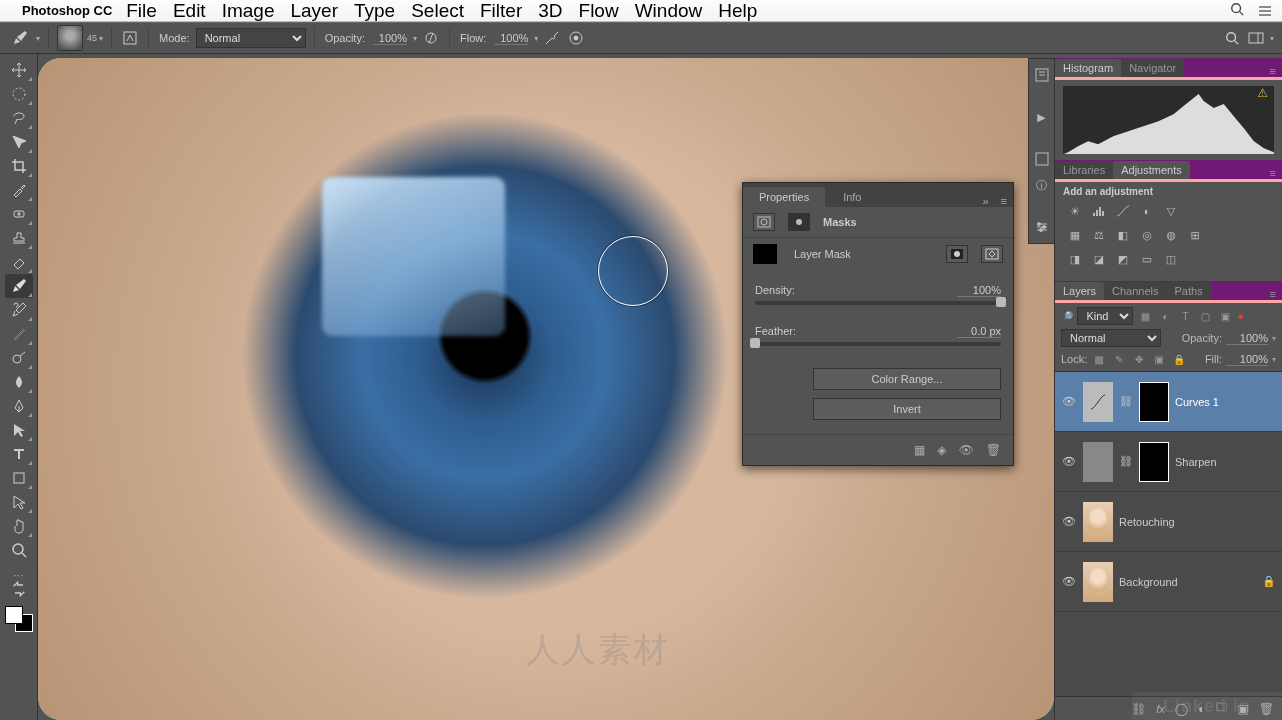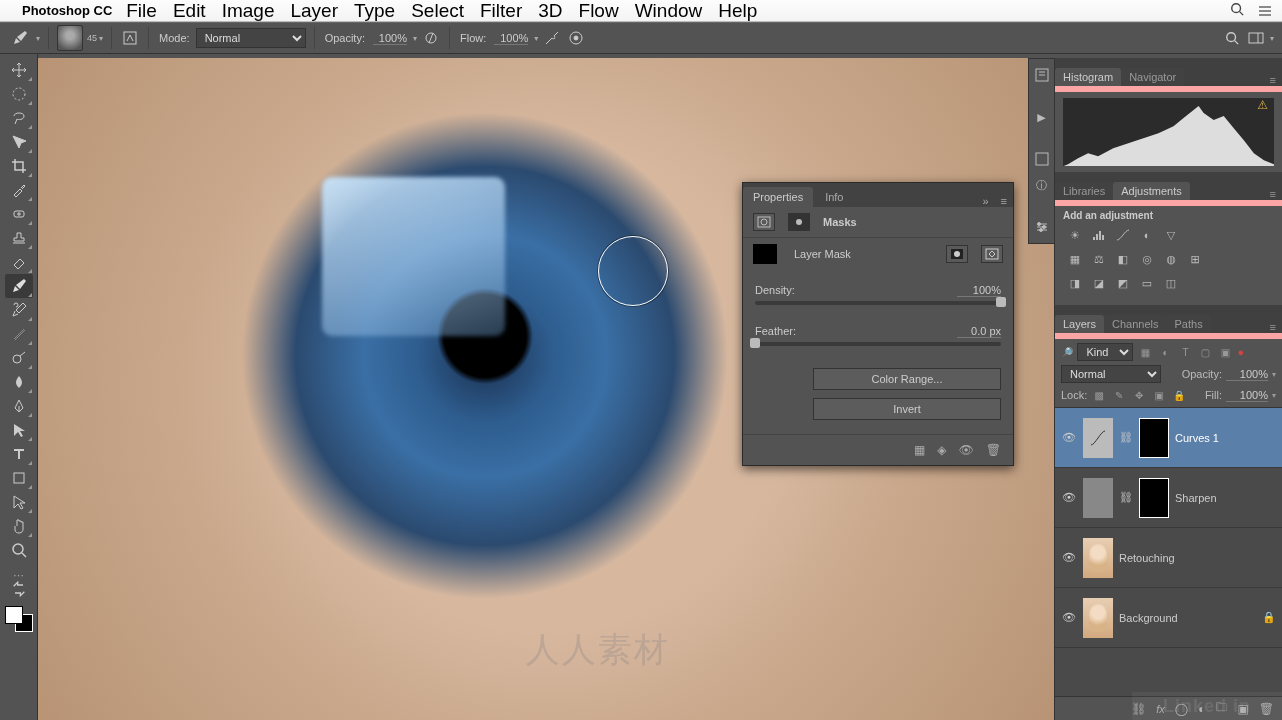--- a/index.html
+++ b/index.html
@@ -33,33 +33,33 @@
 .toolbox { position: absolute; left: 0; top: 0; bottom: 0; width: 38px; background: #535353; border-right: 1px solid #333; display: flex; flex-direction: column; align-items: center; padding-top: 4px; }
 .toolbox .tool { width: 28px; height: 24px; margin-bottom: 0px; display: flex; align-items: center; justify-content: center; color: #ccc; cursor: default; position: relative; border-radius: 2px; }
 .toolbox .tool.active { background: #3a3a3a; }
 .toolbox .tool svg { width: 16px; height: 16px; }
 .toolbox .tool .corner { position: absolute; right: 1px; bottom: 1px; width: 0; height: 0; border-right: 4px solid #999; border-top: 4px solid transparent; }
 .toolbox .color-swatches { margin-top: 10px; position: relative; width: 28px; height: 26px; }
 .toolbox .fg { position: absolute; left: 0; top: 0; width: 18px; height: 18px; background: #fff; border: 1px solid #000; }
 .toolbox .bg { position: absolute; right: 0; bottom: 0; width: 18px; height: 18px; background: #000; border: 1px solid #fff; }
 
 
-.canvas { position: absolute; left: 38px; top: 4px; right: 228px; bottom: 0; background: #86efac; overflow: hidden; }
+.canvas { position: absolute; left: 38px; top: 4px; right: 228px; bottom: 0; background: #86efac; overflow: hidden; border-radius: 23px; }
 .canvas-img { position: absolute; inset: 0; background:
   radial-gradient(circle at 44% 42%, #000 6%, transparent 7%),
   radial-gradient(circle at 44% 45%, #1a2f4e 0%, #2e5d8f 10%, #3a6fa5 18%, #2b4a6f 28%, transparent 36%),
   radial-gradient(circle at 50% 50%, #d7b89f 40%, #c9a88c 60%, #b89475 100%);
 }
 .canvas-img::before { content:""; position:absolute; left:28%; top:18%; width:18%; height:24%; background: linear-gradient(160deg, rgba(200,230,255,.9), rgba(100,150,200,.4)); border-radius:10px; filter: blur(2px); }
 .brush-cursor { position: absolute; left: 560px; top: 178px; width: 70px; height: 70px; border: 1px solid #fff; border-radius: 50%; box-shadow: 0 0 0 1px rgba(0,0,0,.4); }
 
 
 .prop-panel { position: absolute; left: 742px; top: 128px; width: 272px; background: #535353; border: 1px solid #2a2a2a; box-shadow: 0 3px 10px rgba(0,0,0,.6); color: #ccc; }
 .prop-panel .tabs { display: flex; background: #424242; height: 24px; align-items: flex-end; }
-.prop-panel .tab { padding: 4px 10px; font-size: 11px; background: #535353; border-top-left-radius: 3px; border-top-right-radius: 3px; margin-right: 2px; }
+.prop-panel .tab { padding: 4px 16px; font-size: 11px; background: #535353; border-top-left-radius: 3px; border-top-right-radius: 3px; margin-right: 2px; }
 .prop-panel .tab.inactive { background: #424242; color: #aaa; }
 .prop-panel .tabs .tab-spacer { flex:1; }
 .prop-panel .tabs .collapse { padding: 0 6px; color: #aaa; font-size: 11px; }
 .prop-panel .menuic { padding: 0 6px; color: #aaa; }
 .prop-panel .row { display: flex; align-items: center; padding: 6px 10px; gap: 13px; }
 .prop-panel .mask-icons { border-bottom: 1px solid #444; }
 .prop-panel .mini { width: 22px; height: 18px; border:1px solid #333; display:inline-flex; align-items:center; justify-content:center; background:#5a5a5a; }
 .prop-panel .mini.selected { background:#333; }
 .prop-panel .mask-label { font-weight: bold; }
 .prop-panel .mask-thumb { width: 24px; height: 20px; background: #000; margin-right: 4px; }
@@ -75,21 +75,21 @@
 .prop-panel .footer { display:flex; justify-content:flex-end; gap: 12px; padding: 8px 12px; border-top: 1px solid #444; margin-top: 10px; }
 .prop-panel .footer .ic { color:#aaa; font-size: 12px; }
 
 
 .mini-dock { position: absolute; right: 228px; top: 4px; width: 26px; display:flex; flex-direction:column; gap: 6px; align-items:center; background: #535353; padding: 6px 0; border: 1px solid #333; border-right:none; }
 .mini-dock .md { width: 20px; height: 20px; display:flex; align-items:center; justify-content:center; color:#bbb; }
 .mini-dock .sep { height: 10px; }
 
 
 .right-dock { position: absolute; right: 0; top: 4px; width: 228px; bottom: 0; background: #535353; border-left: 1px solid #333; display:flex; flex-direction: column; color:#ccc; }
-.panel-tabs { display:flex; background:#404040; height: 34px; align-items:flex-end; border-bottom: 6px solid #fca5a5; }
+.panel-tabs { display:flex; background:#701a75; height: 22px; align-items:flex-end; border-bottom: 3px solid #fca5a5; }
 .panel-tabs .ptab { padding: 3px 8px; background:#535353; font-size:11px; border-top-left-radius:3px; border-top-right-radius:3px; }
 .panel-tabs .ptab.inactive { background:#424242; color:#999; }
 .panel-tabs .pspacer { flex:1; }
 .panel-tabs .pmenu { padding:0 6px; color:#999; }
 
 .histogram-body { height: 80px; padding: 6px 8px; position: relative; }
 .histo { width: 100%; height: 68px; background: #2b2b2b; position: relative; overflow:hidden; }
 .histo svg { position:absolute; inset:0; }
 .histo-warn { position:absolute; top:6px; right:14px; color:#e8b84a; font-size:12px; }
 

